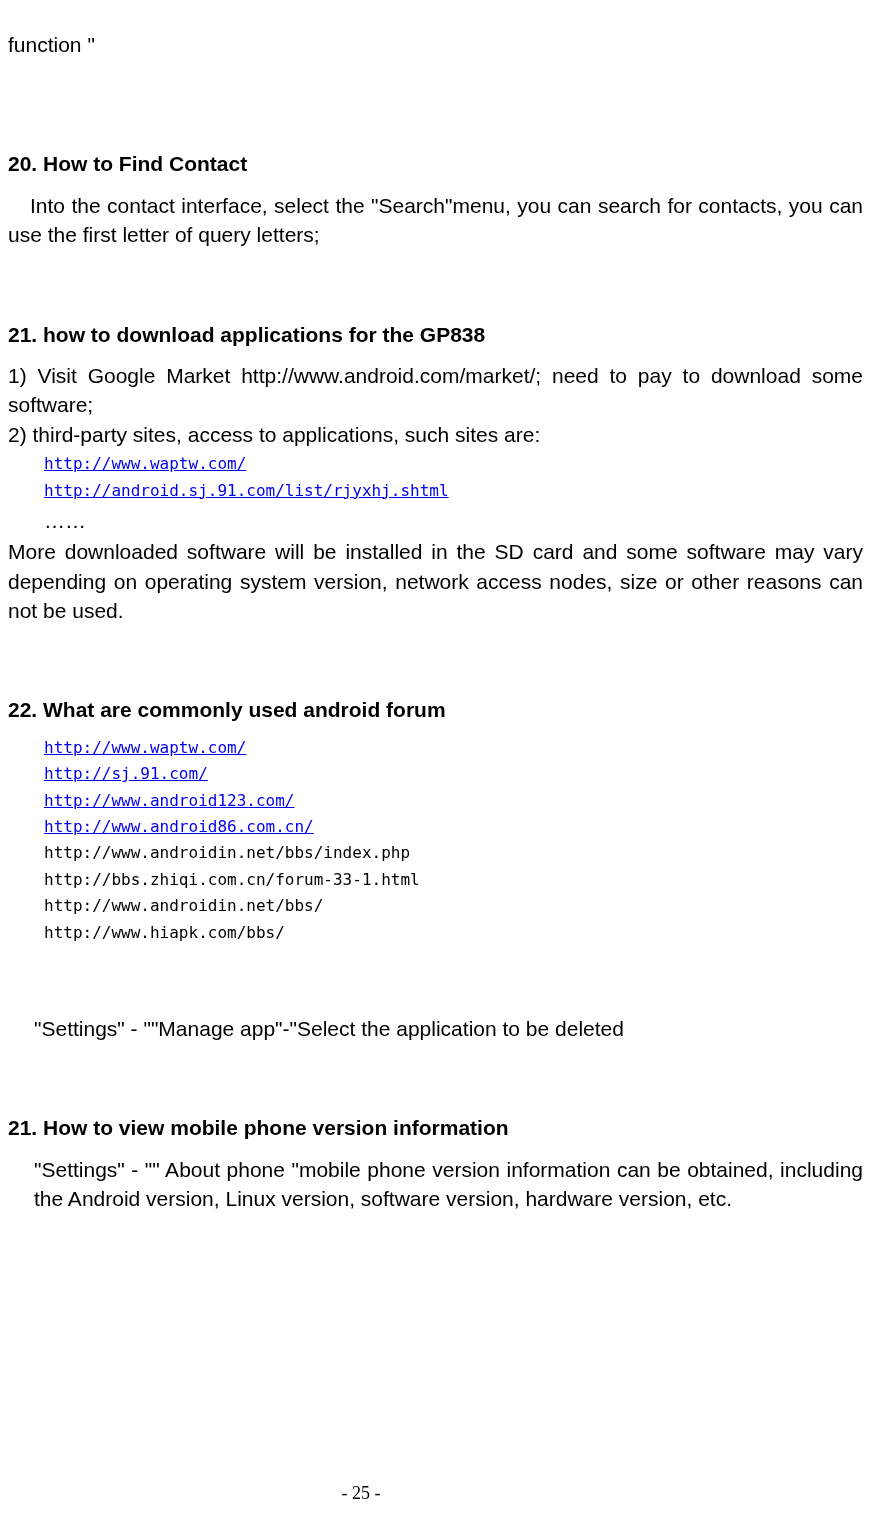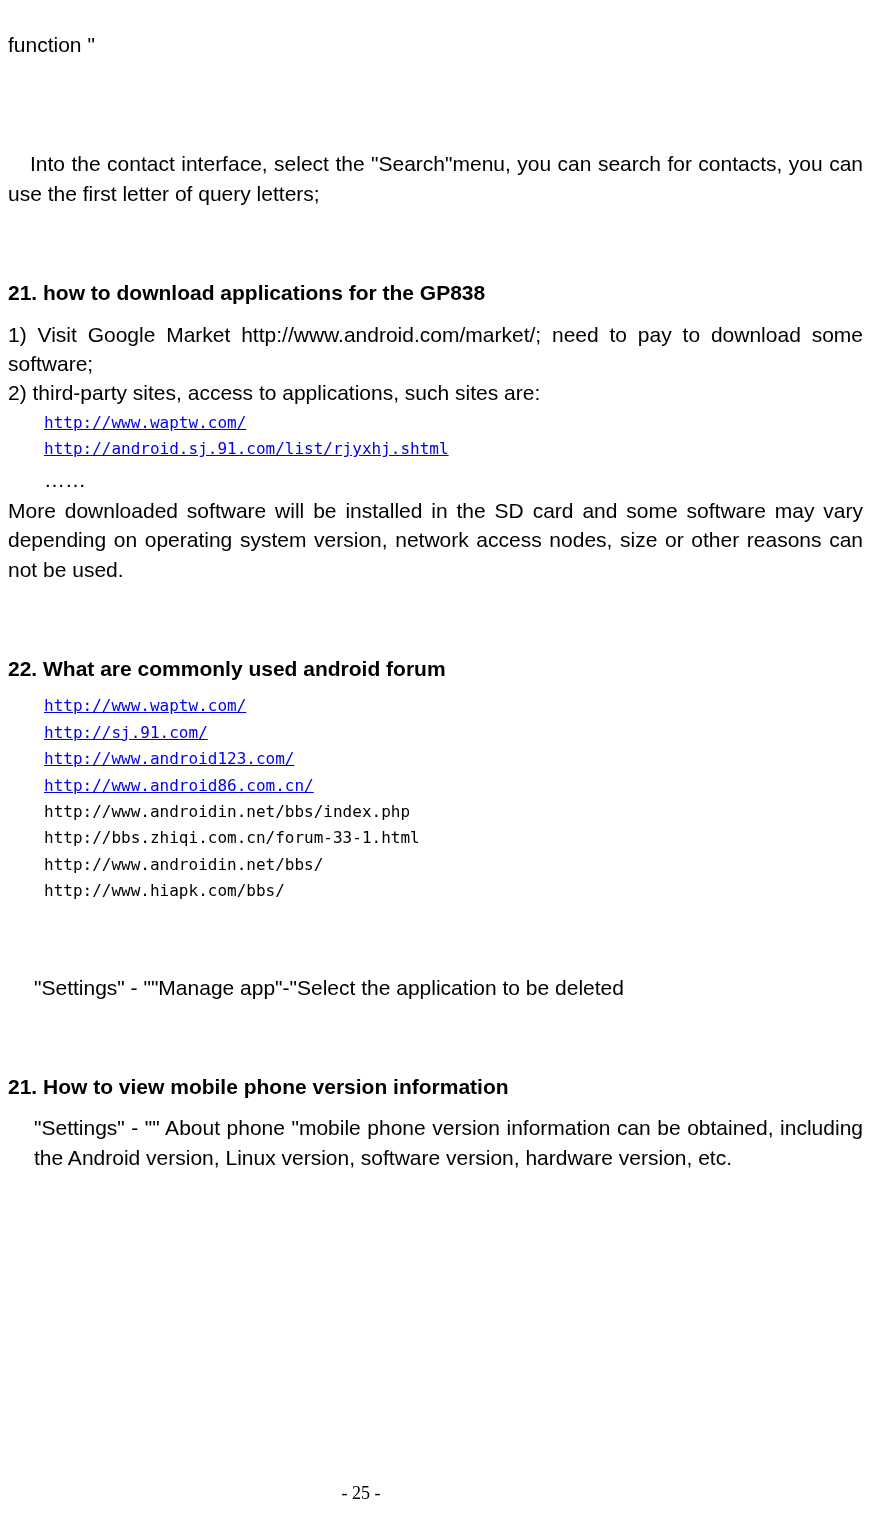--- a/index.html
+++ b/index.html
@@ -62,20 +62,21 @@
       font-size: 18px;
     }
     .indent-text { padding-left: 26px; text-align: justify; text-align-last: left; }
   </style>
 </head>
 <body>
 
 <div class="fragment">function "</div>
 
 <div class="section">
+  <div class="heading">20. How to Find Contact</div>
   <div class="body-text body-text-indent">Into the contact interface, select the "Search"menu, you can search for contacts, you can use the first letter of query letters;</div>
 </div>
 
 <div class="section">
   <div class="heading">21. how to download applications for the GP838</div>
   <div class="body-text">1) Visit Google Market http://www.android.com/market/; need to pay to download some software;</div>
   <div class="body-text">2) third-party sites, access to applications, such sites are:</div>
   <div class="link-row"><a class="mono-link">http://www.waptw.com/</a></div>
   <div class="link-row"><a class="mono-link">http://android.sj.91.com/list/rjyxhj.shtml</a></div>
   <div class="ellipsis">……</div>

